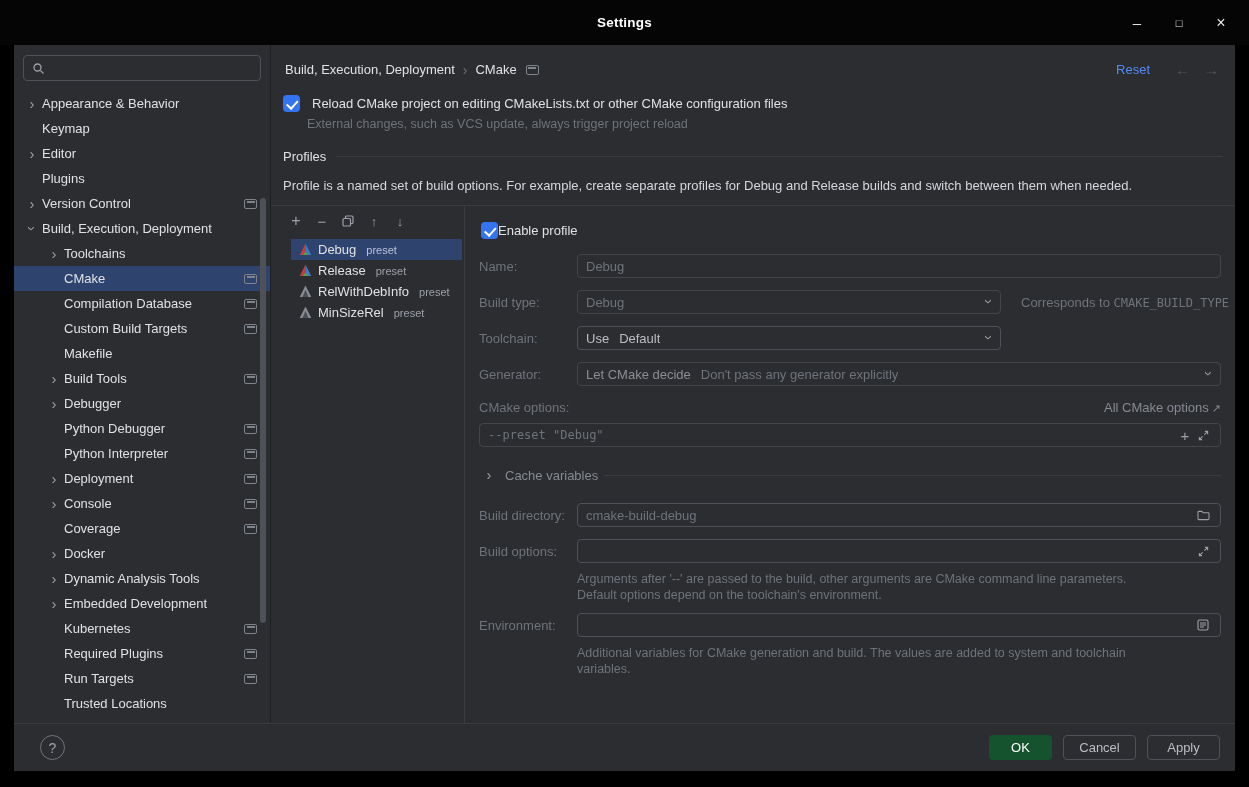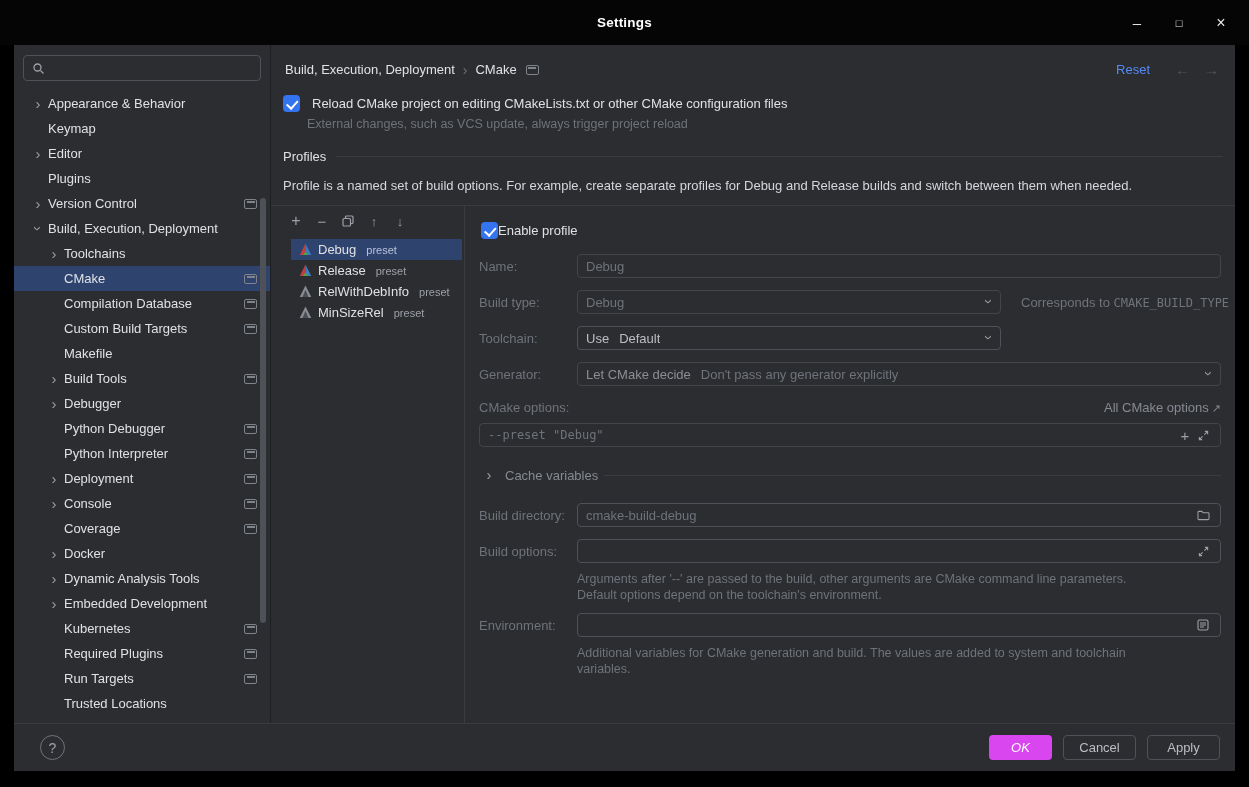--- a/index.html
+++ b/index.html
@@ -22,21 +22,21 @@
 
   
   .dialog { margin:0 14px; height:726px; background:#2b2d30; display:flex; flex-direction:column; }
   .body { flex:1; display:flex; min-height:0; }
 
   
   .sidebar { width:257px; border-right:1px solid #1e1f22; position:relative; padding-top:8px; flex:none; }
   .search-box { margin:2px 9px 10px 9px; height:26px; border:1px solid #4e5157; border-radius:4px; display:flex; align-items:center; padding:0 8px; gap:6px; }
   .search-input { flex:1; background:transparent; border:none; outline:none; color:#dfe1e5; font:inherit; }
   .tree-item { height:25px; display:flex; align-items:center; cursor:default; }
-  .tree-item.lvl0 { padding-left:14px; }
+  .tree-item.lvl0 { padding-left:8px; }
   .tree-item.lvl1 { padding-left:30px; }
   .tree-item.selected { background:#2e436e; }
   .tree-label { white-space:nowrap; }
   .chev { width:20px; text-align:center; flex:none; }
   .chev::before { content:'›'; display:inline-block; font-size:15px; color:#9da0a8; line-height:1; }
   .chev.down::before { transform:rotate(90deg); }
   .chev.none::before { content:''; }
   .project-icon { width:13px; height:10px; border:1px solid #7f838a; border-radius:2px; position:relative; flex:none; }
   .tree-item .project-icon { margin-left:auto; margin-right:13px; }
   .project-icon::after { content:''; position:absolute; left:1.5px; top:1.5px; right:1.5px; height:2px; background:#7f838a; }
@@ -103,21 +103,21 @@
   .fi-plus { font-size:15px; }
   .cache-row { display:flex; align-items:center; gap:6px; margin:20px 0 20px 0; cursor:pointer; }
   .cache-label { color:#868a91; }
   .form-help { margin:-4px 0 10px 98px; color:#6f737a; font-size:12.5px; line-height:16px; }
 
   
   .footer { height:48px; border-top:1px solid #393b40; display:flex; align-items:center; padding:0 15px 0 14px; flex:none; }
   .help-circle { width:25px; height:25px; border:1.5px solid #6f737a; border-radius:50%; display:flex; align-items:center; justify-content:center; color:#9da0a8; font-size:14px; margin-left:12px; cursor:pointer; }
   .footer-buttons { margin-left:auto; display:flex; gap:11px; }
   .btn { height:25px; border-radius:4px; display:flex; align-items:center; justify-content:center; padding:0 14px; cursor:pointer; }
-  .btn-primary { background:#d946ef; color:#fff; min-width:63px;font-style:italic; }
+  .btn-primary { background:#14532d; color:#fff; min-width:63px; }
   .btn-secondary { border:1px solid #4e5157; color:#bcbec4; min-width:73px; }
 </style>
 </head>
 <body>
 
 <div class="page">
 
   <div class="titlebar">
     <div class="title">Settings</div>
     <div class="win-controls">

